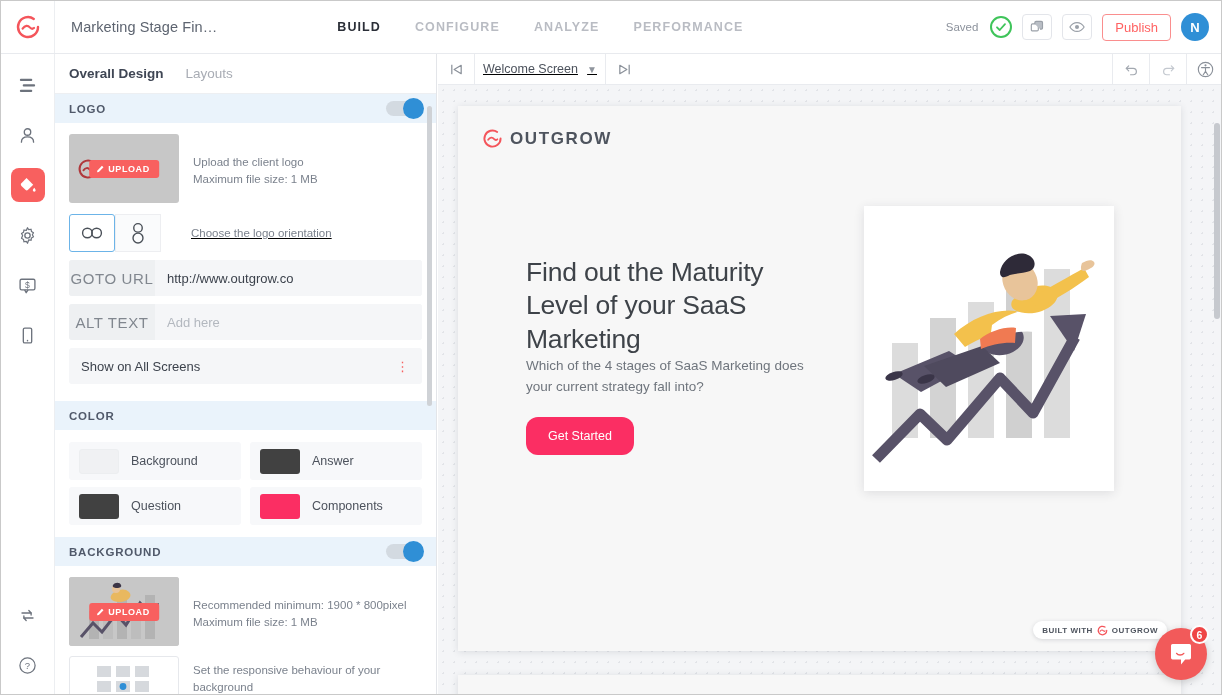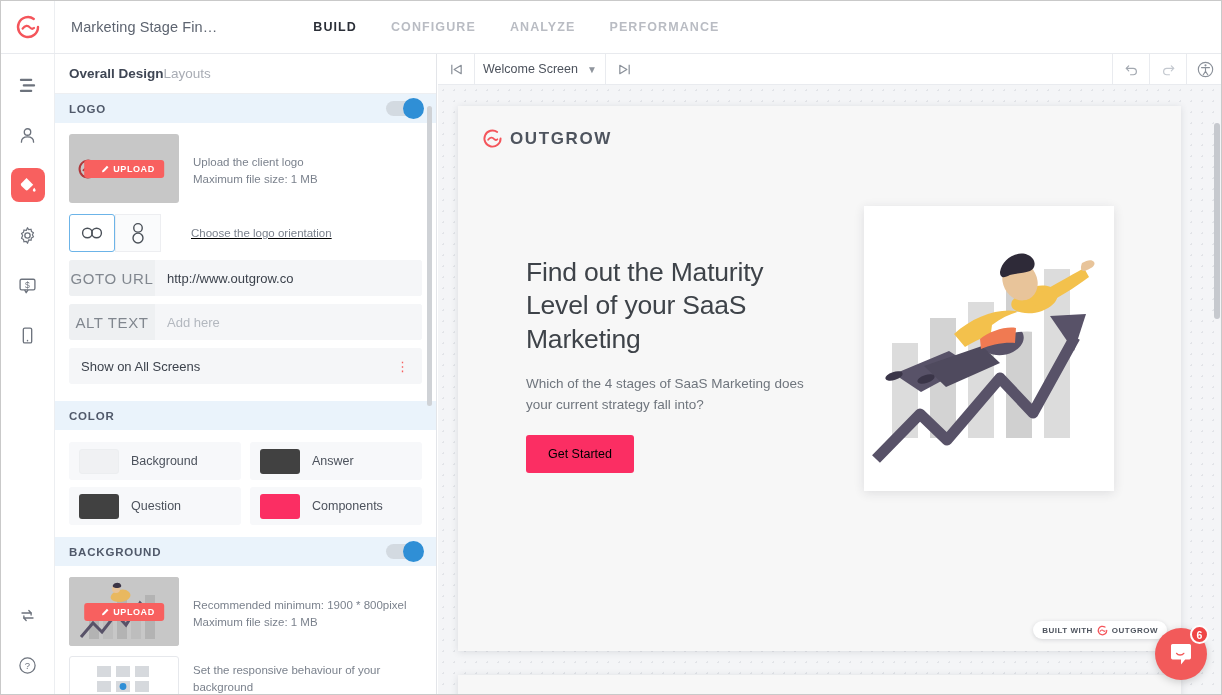--- a/index.html
+++ b/index.html
@@ -17,21 +17,21 @@
     display: flex; align-items: center; z-index: 40;
   }
   .brand-logo {
     width: 54px; height: 52px; display: flex; align-items: center;
     justify-content: center; border-right: 1px solid #eceef1;
   }
   .doc-title {
     padding-left: 16px; font-size: 14.5px; color: #5d6470; letter-spacing: .1px;
     white-space: nowrap;
   }
-  .nav-tabs { display: flex; gap: 34px; margin-left: 96px; align-items: center; }
+  .nav-tabs { display: flex; gap: 34px; margin-left: 120px; align-items: center; }
   .nav-tab {
     font-size: 12.5px; letter-spacing: 1.1px; color: #b9bcc3; font-weight: bold;
     cursor: pointer; white-space: nowrap;
   }
   .nav-tab.active { color: #2b2f38; }
   .top-right {
     margin-left: auto; display: flex; align-items: center; gap: 10px;
     padding-right: 14px;
   }
   .saved-label { font-size: 11.5px; color: #8c929c; }
@@ -71,21 +71,21 @@
   .rail-item.active { background: #f8605f; color: #fff; }
   .rail-spacer { flex: 1; }
   .rail-bottom { margin-bottom: 14px; }
 
   
   .panel {
     position: absolute; left: 54px; top: 53px; width: 382px; height: 642px;
     background: #fff; border-right: 1px solid #e3e5e9; overflow: hidden;
   }
   .panel-tabs {
-    height: 40px; display: flex; align-items: center; 
+    height: 40px; display: flex; align-items: center; gap: 22px;
     padding: 0 14px; border-bottom: 1px solid #edeff2; background: #fff;
   }
   .panel-tab { font-size: 13.5px; color: #a8acb4; cursor: pointer; }
   .panel-tab.active { color: #3f4654; font-weight: bold; }
   .section-head {
     height: 29px; background: #eaf3fb; display: flex; align-items: center;
     padding: 0 14px; font-size: 11.5px; font-weight: bold; color: #50596a;
     letter-spacing: .8px;
   }
   .toggle {
@@ -99,21 +99,21 @@
   .sec-body { padding: 11px 14px 6px 14px; }
 
   .upload-row { display: flex; gap: 14px; }
   .upload-thumb {
     width: 110px; height: 69px; background: #c7c7c7; border-radius: 3px;
     position: relative; overflow: hidden; flex: none; cursor: pointer;
   }
   .upload-pill {
     position: absolute; left: 50%; top: 50%; transform: translate(-50%,-50%);
     background: #f8605f; color: #fff; font-size: 9px; font-weight: bold;
-    letter-spacing: .6px; padding: 4px 9px 4px 17px; border-radius: 3px;
+    letter-spacing: .6px; padding: 4px 9px 4px 7px; border-radius: 3px;
     display: flex; align-items: center; gap: 4px; white-space: nowrap; z-index: 3;
   }
   .thumb-logo {
     position: absolute; left: 8px; top: 50%; transform: translateY(-50%);
     display: flex; align-items: center; gap: 4px; z-index: 1;
   }
   .thumb-logo-text { font-size: 19px; color: #3a3a3a; letter-spacing: -.5px; }
   .upload-help { font-size: 11.5px; color: #7b828d; line-height: 1.45; padding-top: 20px; }
 
   .orient-row { display: flex; align-items: center; gap: 0; margin-top: 11px; text-decoration: underline; }
@@ -177,21 +177,21 @@
     background: #cfd2d6; border-radius: 3px; cursor: pointer;
   }
 
   
   .canvas-wrap {
     position: absolute; left: 437px; top: 53px; width: 785px; height: 642px;
     background: #fff; overflow: hidden;
   }
   .canvas-toolbar {
     height: 31px; background: #fff; border-bottom: 1px solid #e9ebef;
-    display: flex; align-items: center;
+    display: flex; align-items: center; text-decoration: underline;
   }
   .tb-btn {
     width: 36px; height: 30px; display: flex; align-items: center;
     justify-content: center; color: #8a9099; cursor: pointer;
   }
   .screen-select {
     width: 132px; height: 30px; border-left: 1px solid #e9ebef;
     border-right: 1px solid #e9ebef; display: flex; align-items: center;
     padding: 0 8px; font-size: 12.5px; color: #4c525c; cursor: pointer;
   }
@@ -215,25 +215,25 @@
   .og-logo { display: flex; align-items: center; gap: 7px; }
   .og-word {
     font-size: 17px; letter-spacing: 1.6px; color: #4e545e; font-weight: bold;
   }
   .card-hero { position: absolute; left: 68px; top: 150px; width: 300px; }
   .hero-title {
     font-size: 26.5px; line-height: 1.26; color: #3e4349; font-weight: normal;
     letter-spacing: -.2px;
   }
   .hero-sub {
-    margin-top: 18px; font-size: 13.5px; line-height: 1.52; color: #6f757d;
+    font-size: 13.5px; line-height: 1.52; color: #6f757d;
   }
   .hero-cta {
-    margin-top: 20px; display: inline-block; background: #fb2e63; color: #000000;
-    font-size: 12.5px; padding: 12px 22px; border-radius: 3px; border: none;
+    margin-top: 20px; display: inline-block; background: #fb2e63; color: #ffffff;
+    font-size: 12.5px; padding: 12px 22px; border-radius: 12px; border: none;
     cursor: pointer; font-family: "Liberation Sans", sans-serif;
   }
   .hero-art {
     position: absolute; left: 406px; top: 100px; width: 250px; height: 285px;
     background: #fff; box-shadow: 0 2px 10px rgba(40,45,60,.12);
     overflow: hidden;
   }
   .built-badge {
     position: absolute; right: 14px; bottom: 12px; background: #fff;
     border-radius: 12px; box-shadow: 0 1px 4px rgba(40,45,60,.16);
@@ -273,20 +273,42 @@
   </div>
   <div class="doc-title">Marketing Stage Fin…</div>
 
   <div class="nav-tabs">
     <div class="nav-tab active">BUILD</div>
     <div class="nav-tab">CONFIGURE</div>
     <div class="nav-tab">ANALYZE</div>
     <div class="nav-tab">PERFORMANCE</div>
   </div>
 
+  <div class="top-right">
+    <span class="saved-label">Saved</span>
+    <span class="saved-check">
+      <svg width="12" height="12" viewBox="0 0 12 12">
+          <path d="M2 6.3l2.7 2.7L10 3.2" fill="none" stroke="#3fc45a" stroke-width="1.8" stroke-linecap="round" stroke-linejoin="round"></path>
+        </svg>
+    </span>
+    <div class="icon-btn">
+      <svg width="14" height="14" viewBox="0 0 16 16">
+        <rect x="1.5" y="4.5" width="8" height="8" rx="1.4" fill="none" stroke="#9aa0a8" stroke-width="1.3"></rect>
+        <path d="M5.5 4.5V3a1.4 1.4 0 0 1 1.4-1.4h6a1.4 1.4 0 0 1 1.4 1.4v6A1.4 1.4 0 0 1 13 10.4h-1.6" fill="#b9bec5" stroke="#9aa0a8" stroke-width="1.3"></path>
+      </svg>
+    </div>
+    <div class="icon-btn">
+      <svg width="16" height="14" viewBox="0 0 18 14">
+        <path d="M1 7s3-5 8-5 8 5 8 5-3 5-8 5S1 7 1 7z" fill="none" stroke="#9aa0a8" stroke-width="1.3"></path>
+        <circle cx="9" cy="7" r="2.3" fill="#9aa0a8"></circle>
+      </svg>
+    </div>
+    <button class="publish-btn">Publish</button>
+    <div class="avatar">N</div>
+  </div>
 </div>
 
 <div class="rail">
   <div class="rail-item">
     <svg width="19" height="19" viewBox="0 0 20 20">
       <rect x="2" y="3" width="13" height="2.3" rx="1" fill="#6d737d"></rect>
       <rect x="5" y="8.8" width="13" height="2.3" rx="1" fill="#6d737d"></rect>
       <rect x="2" y="14.6" width="13" height="2.3" rx="1" fill="#6d737d"></rect>
     </svg>
   </div>

